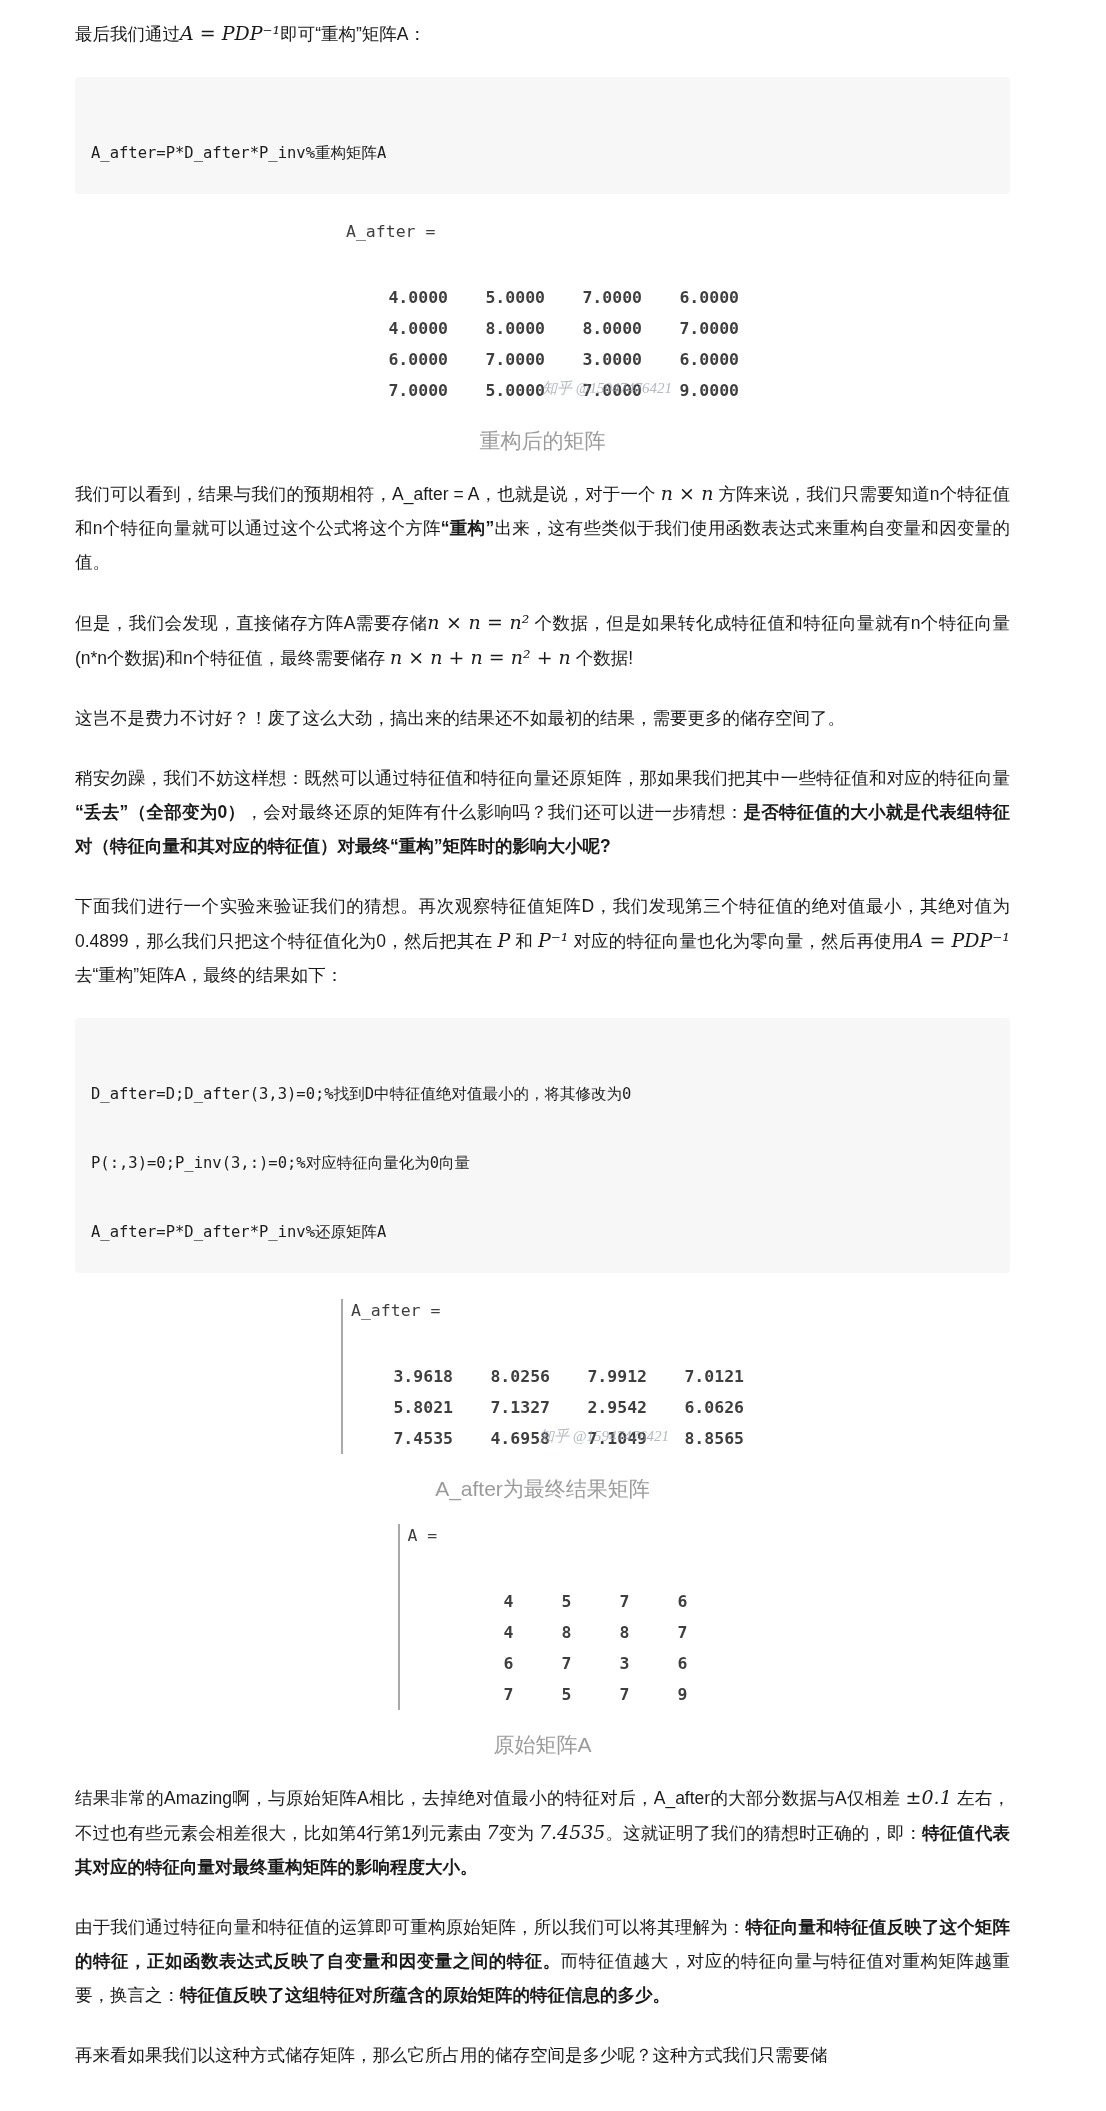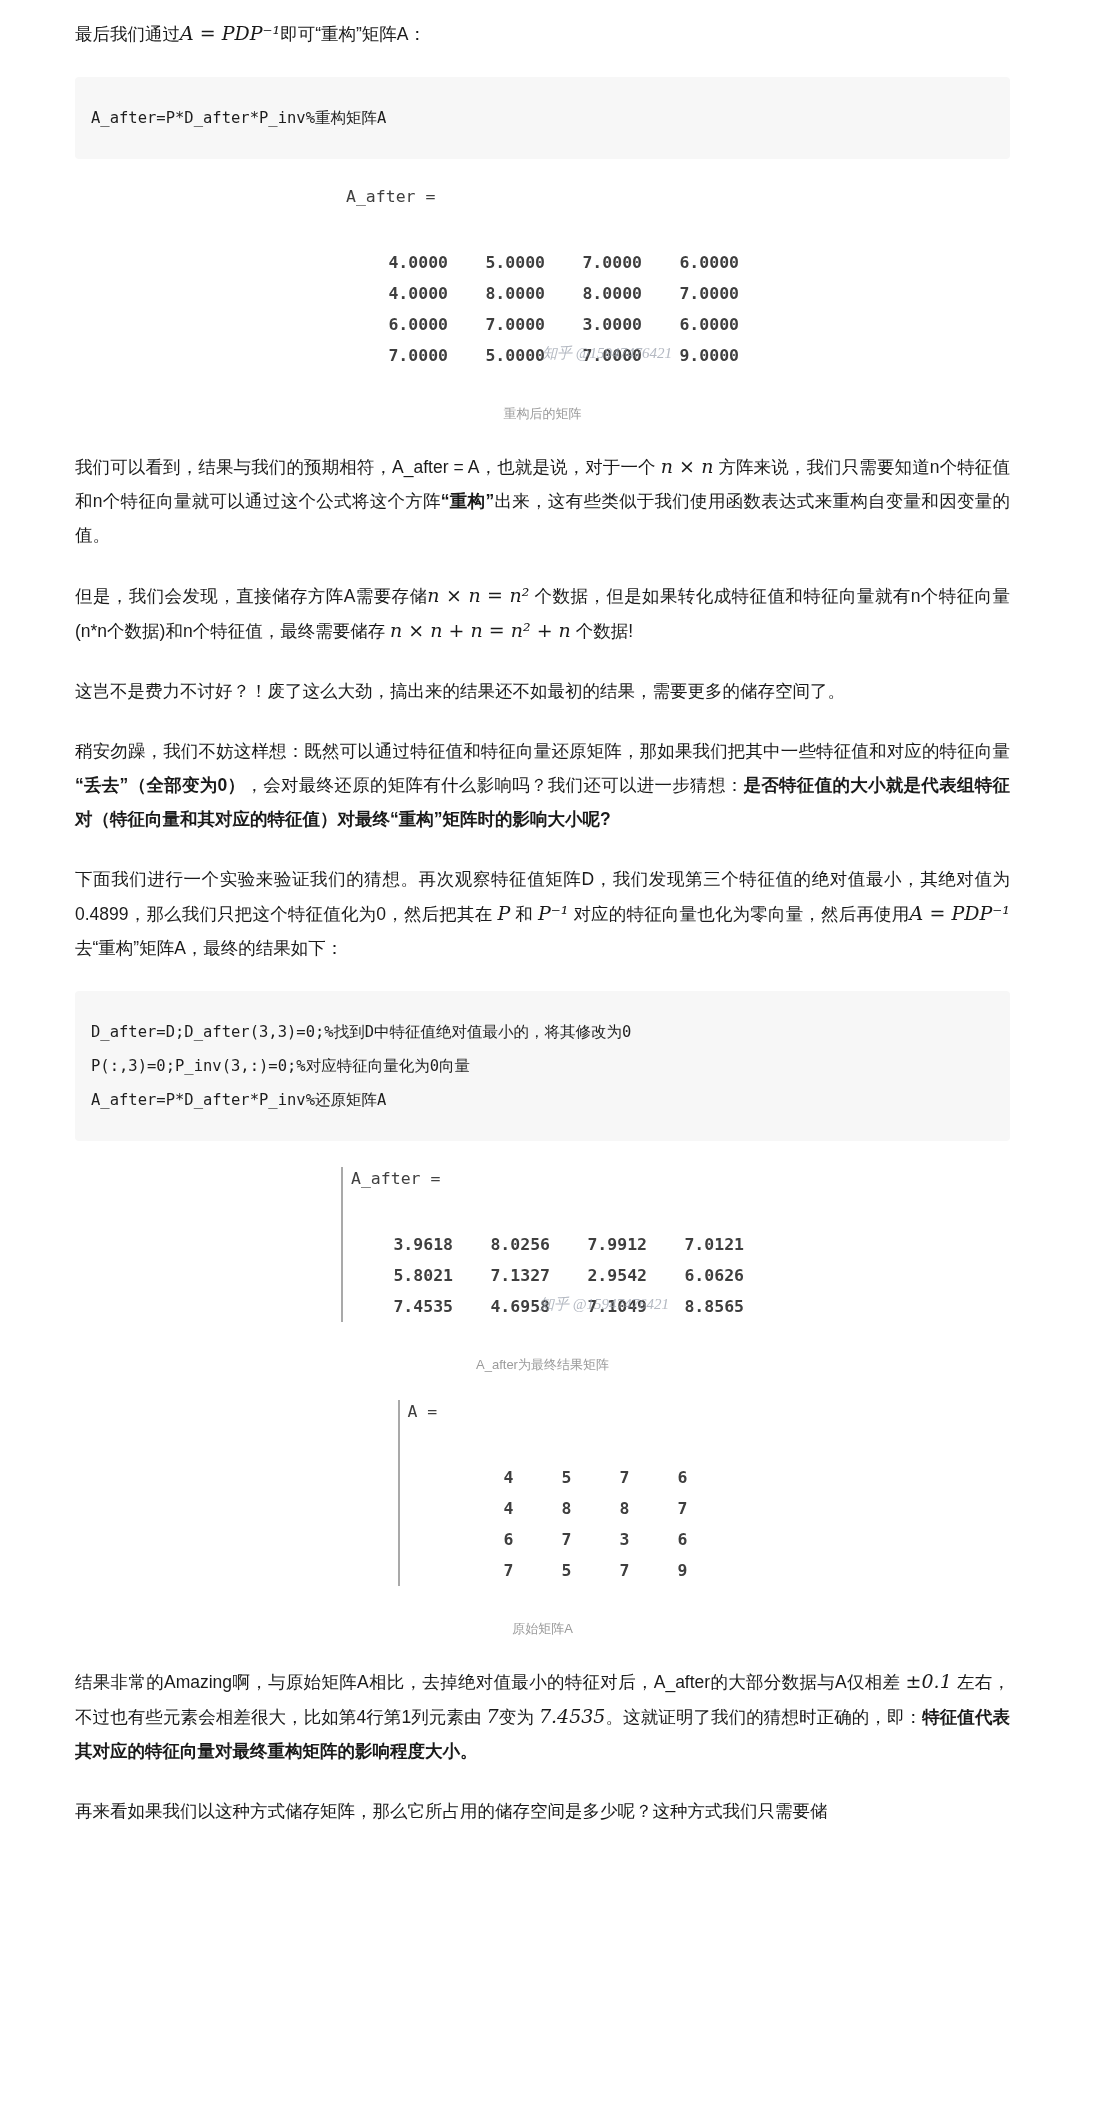--- a/index.html
+++ b/index.html
@@ -26,21 +26,21 @@
 
   .codeblock {
     background: #f7f7f7;
     border-radius: 4px;
     padding: 24px 16px;
     margin: 0 0 26px 0;
     font-family: "DejaVu Sans Mono", monospace;
     font-size: 15.5px;
     color: #1e1e1e;
   }
-  .codeblock .code-line { line-height: 34px; white-space: pre; }
+  .codeblock .code-line { line-height: 34px; white-space: pre; margin-top: 35px; }
 
   .figure { text-align: center; margin: 0 0 24px 0; }
   .console {
     display: inline-block; position: relative; text-align: left;
     font-family: "DejaVu Sans Mono", monospace;
     font-size: 16.5px; color: #3f3f3f;
   }
   .console.bordered { border-left: 2px solid #a9a9a9; padding-left: 8px; }
   .mx-head { line-height: 24px; margin-bottom: 38px; white-space: pre; }
   .mx-row { display: flex; line-height: 31px; padding-left: 36px; }
@@ -50,22 +50,22 @@
   .console.ints .mx-cell { width: 34px; margin-left: 24px; }
   .watermark {
     position: absolute; bottom: 8px; left: 196px;
     font-style: italic; font-size: 15px;
     color: rgba(155, 161, 173, 0.75);
     white-space: nowrap;
     font-family: "Liberation Serif", serif;
     pointer-events: none;
   }
   .fig-caption {
-    margin-top: 32px;
-    font-size: 13px; line-height: 22px;
+    margin-top: 24px;
+    font-size: 21px; line-height: 22px;
     color: #9b9b9b;
   }
 </style>
 </head>
 <body>
 
 <div class="content">
 
   <p class="para"><span>最后我们通过</span><span class="run-m">A = PDP⁻¹</span><span>即可“重构”矩阵A：</span></p>
 
@@ -179,16 +179,17 @@
             <span class="mx-cell">7</span>
             <span class="mx-cell">9</span>
           </div>
         </div>
     </div>
     <div class="fig-caption">原始矩阵A</div>
   </div>
 
   <p class="para"><span>结果非常的Amazing啊，与原始矩阵A相比，去掉绝对值最小的特征对后，A_after的大部分数据与A仅相差 </span><span class="run-m">±0.1</span><span> 左右，不过也有些元素会相差很大，比如第4行第1列元素由 </span><span class="run-m">7</span><span>变为 </span><span class="run-m">7.4535</span><span>。这就证明了我们的猜想时正确的，即：</span><span class="run-b">特征值代表其对应的特征向量对最终重构矩阵的影响程度大小。</span></p>
 
+  <p class="para"><span>由于我们通过特征向量和特征值的运算即可重构原始矩阵，所以我们可以将其理解为：</span><span class="run-b">特征向量和特征值反映了这个矩阵的特征，正如函数表达式反映了自变量和因变量之间的特征。</span><span>而特征值越大，对应的特征向量与特征值对重构矩阵越重要，换言之：</span><span class="run-b">特征值反映了这组特征对所蕴含的原始矩阵的特征信息的多少。</span></p>
 
   <p class="para"><span>再来看如果我们以这种方式储存矩阵，那么它所占用的储存空间是多少呢？这种方式我们只需要储</span></p>
 
 </div>
 
 </body></html>

